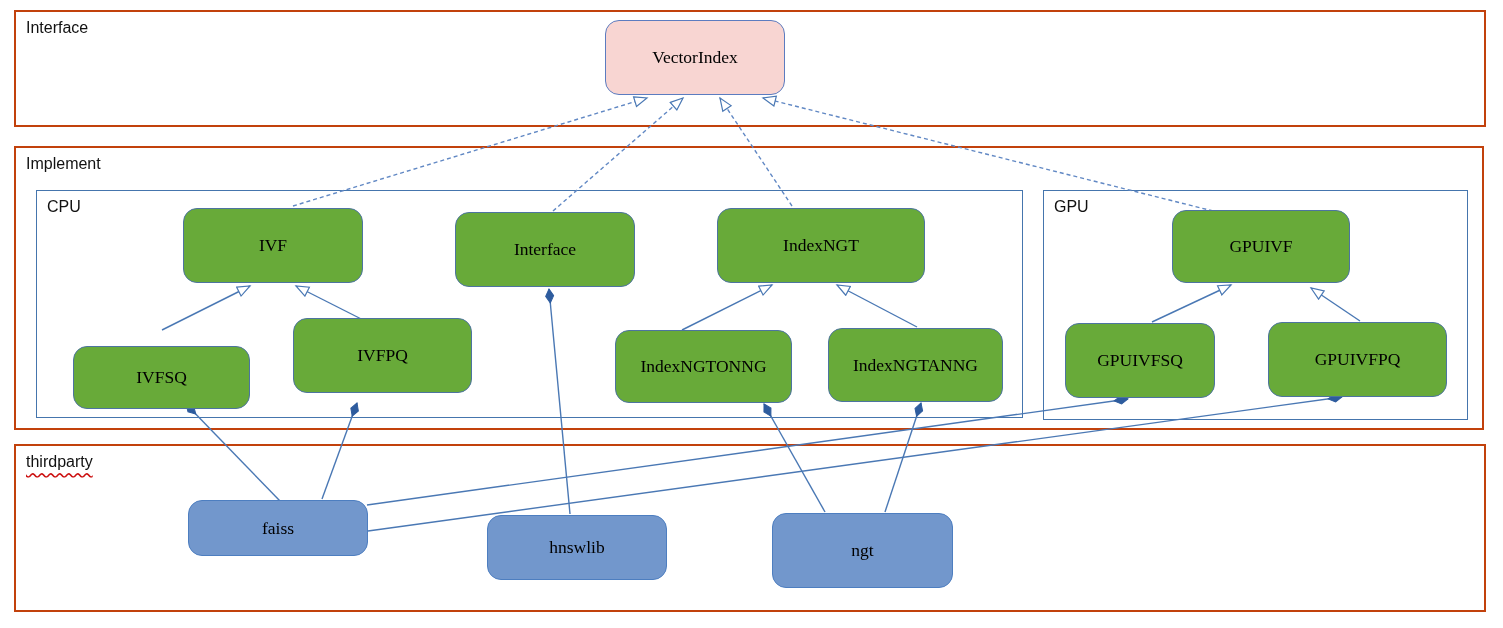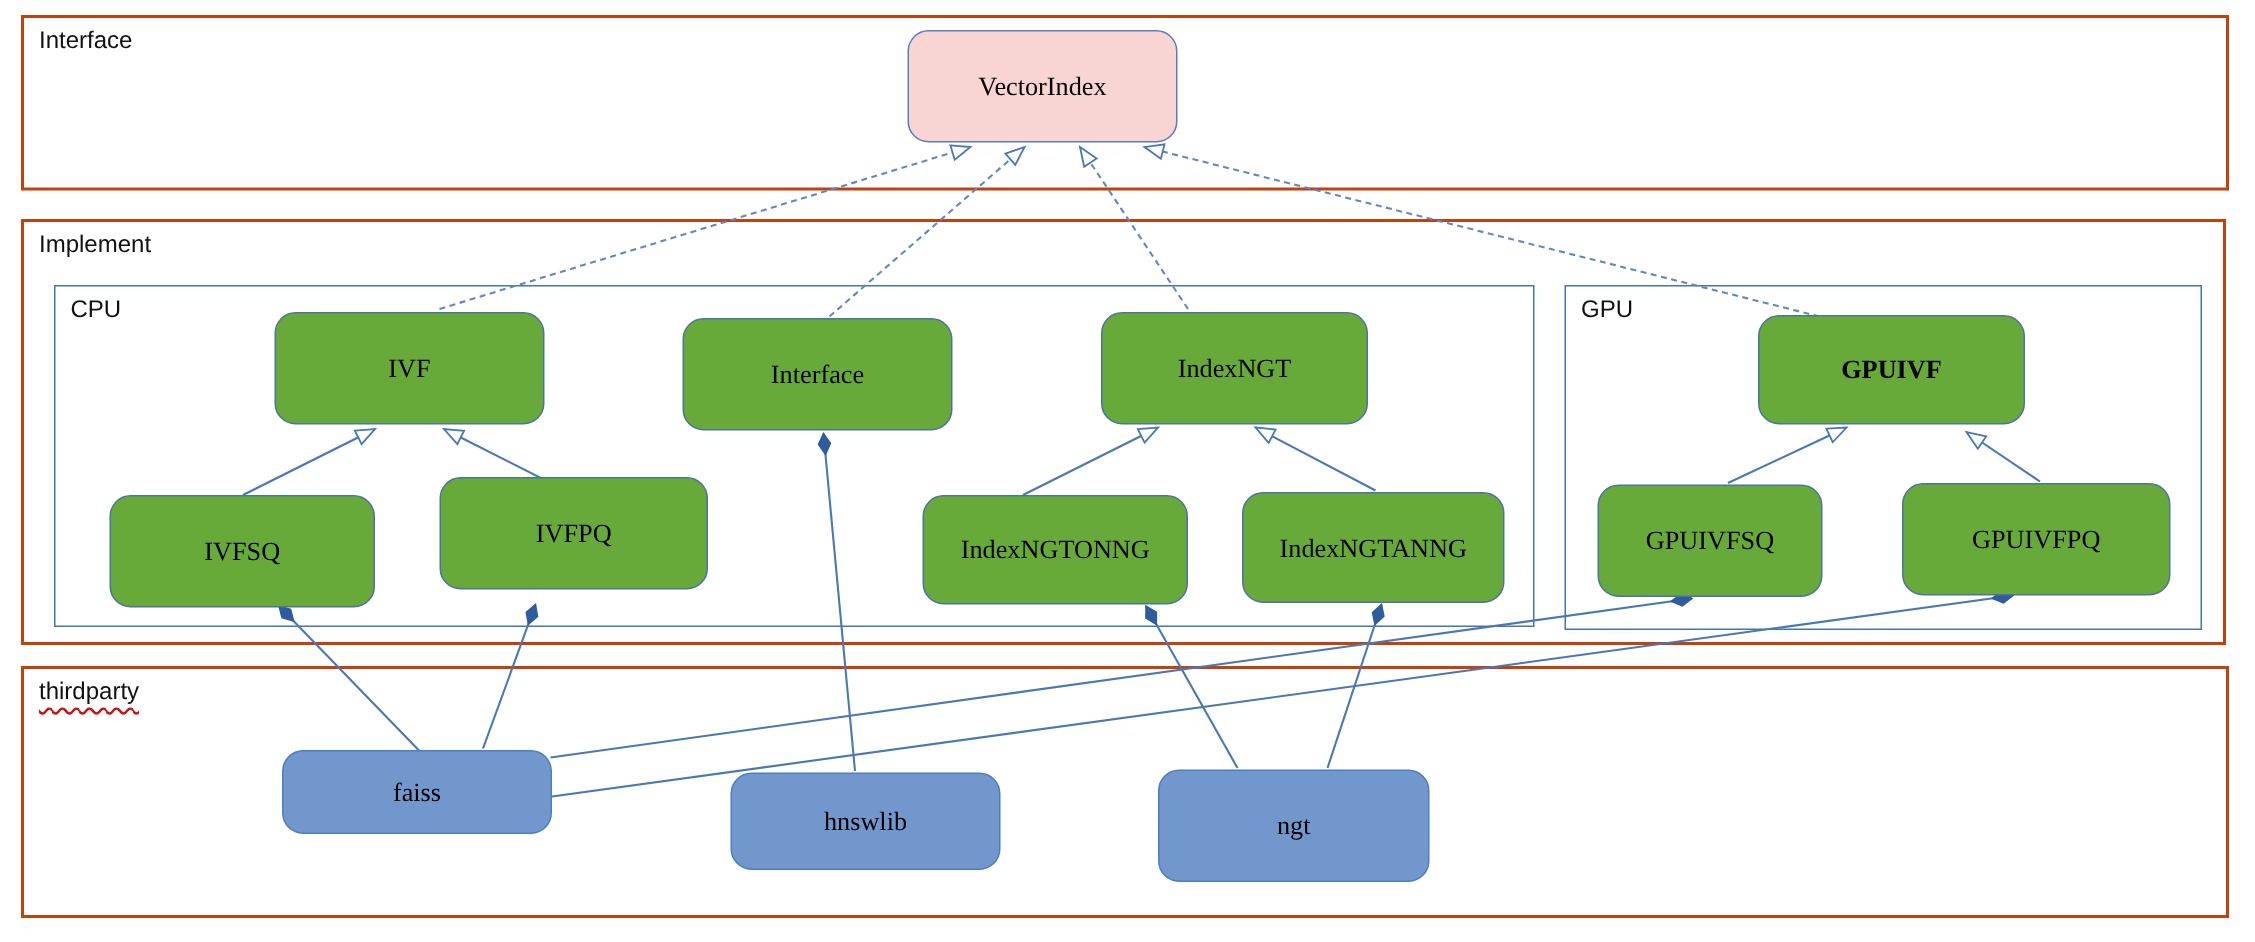--- a/index.html
+++ b/index.html
@@ -118,29 +118,29 @@
   </div>
 
   <div class="node pink" style="left:605px;top:20px;width:180px;height:75px;">
     <span>VectorIndex</span>
   </div>
 
   <div class="node green" style="left:455px;top:212px;width:180px;height:75px;">
     <span>Interface</span>
   </div>
 
-  <div class="node green" style="left:734px;top:208px;width:178px;height:75px;">
+  <div class="node green" style="left:717px;top:208px;width:208px;height:75px;">
     <span>IndexNGT</span>
   </div>
 
-  <div class="node green" style="left:1172px;top:210px;width:178px;height:73px;font-weight:bold;">
+  <div class="node green" style="left:1172px;top:210px;width:178px;height:73px;">
     <span>GPUIVF</span>
   </div>
 
-  <div class="node green" style="left:73px;top:330px;width:177px;height:75px;">
+  <div class="node green" style="left:73px;top:346px;width:177px;height:63px;">
     <span>IVFSQ</span>
   </div>
 
   <div class="node green" style="left:293px;top:318px;width:179px;height:75px;">
     <span>IVFPQ</span>
   </div>
 
   <div class="node green" style="left:615px;top:330px;width:177px;height:73px;">
     <span>IndexNGTONNG</span>
   </div>

